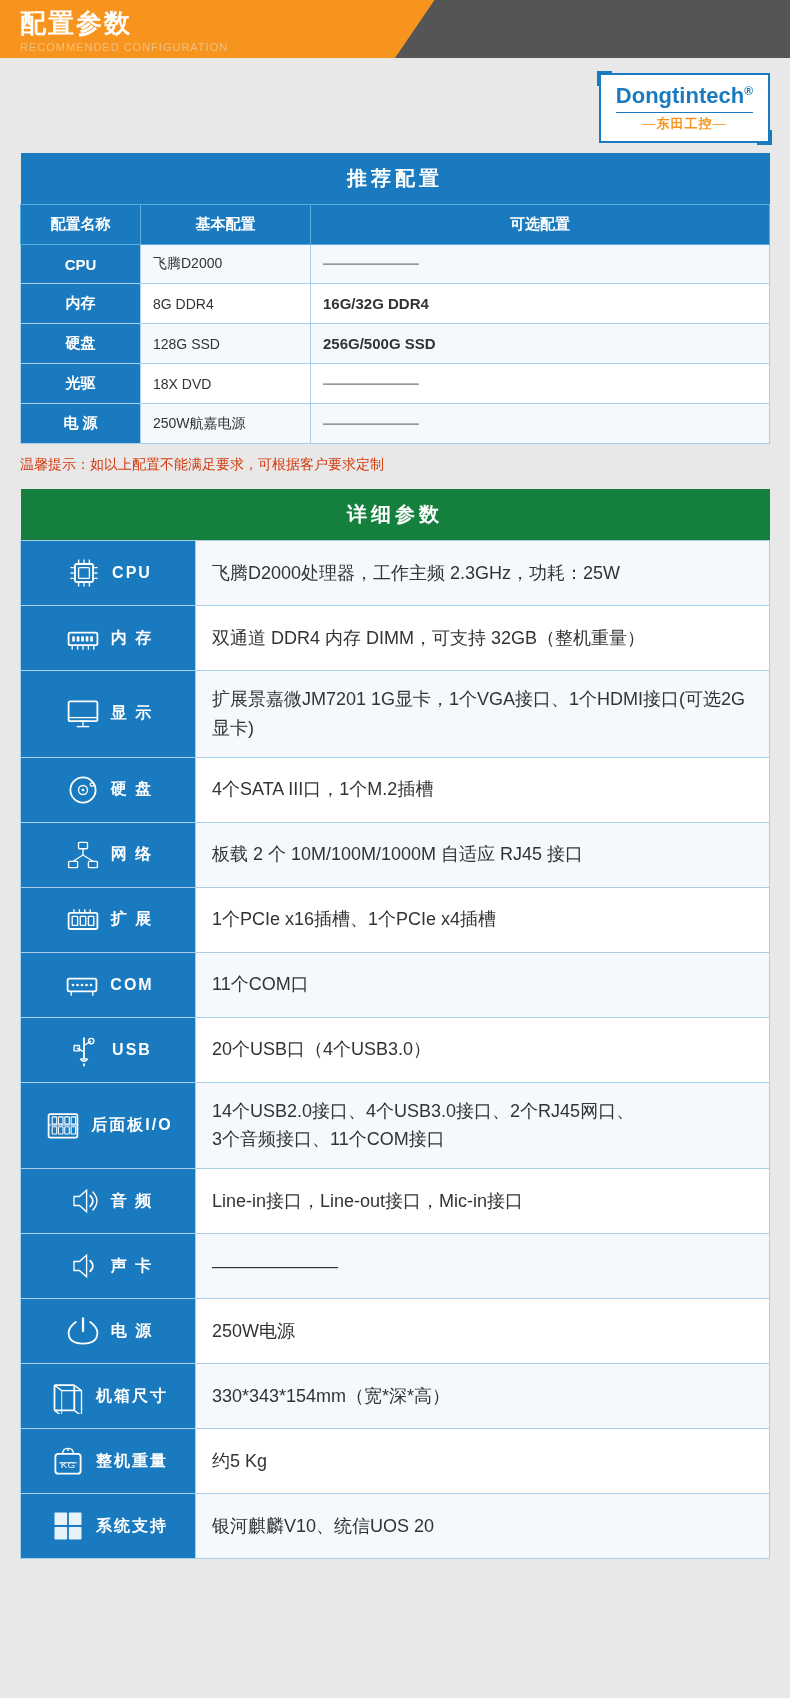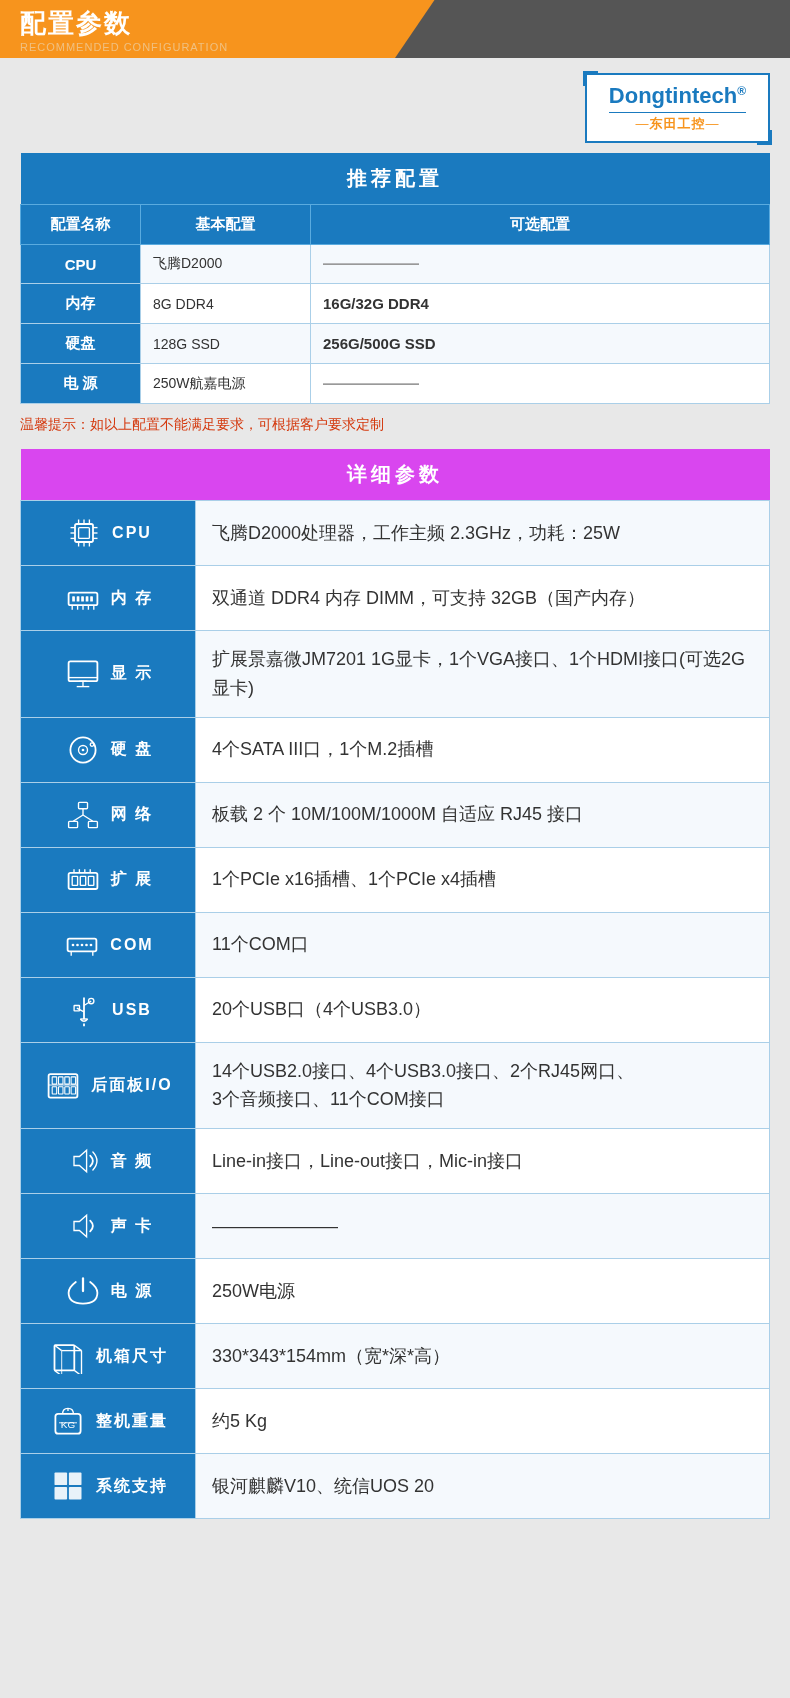--- a/index.html
+++ b/index.html
@@ -54,21 +54,21 @@
 
     
     .logo-area {
       display: flex;
       justify-content: flex-end;
       padding: 15px 20px 10px 0;
       background: #e8e8e8;
     }
     .logo-box {
       border: 2px solid #1a7abf;
-      padding: 8px 22px;
+      padding: 8px 15px;
       background: white;
       position: relative;
     }
     .logo-box::before {
       content: '';
       position: absolute;
       top: -4px; left: -4px;
       width: 12px; height: 12px;
       border-top: 3px solid #1a7abf;
       border-left: 3px solid #1a7abf;
@@ -178,21 +178,21 @@
       text-align: left;
       padding: 10px 0 15px 0;
     }
 
     
     .detail-section {
       width: 100%;
       border-collapse: collapse;
     }
     .detail-header-row {
-      background: #d946ef;
+      background: #15803d;
     }
     .detail-header-cell {
       color: white;
       font-size: 20px;
       font-weight: bold;
       text-align: center;
       padding: 12px;
       letter-spacing: 4px;
     }
     .detail-row td {
@@ -283,20 +283,25 @@
     </tr>
     <tr class="data-row">
       <td class="row-label">内存</td>
       <td class="base-value">8G DDR4</td>
       <td class="optional-value">16G/32G DDR4</td>
     </tr>
     <tr class="data-row">
       <td class="row-label">硬盘</td>
       <td class="base-value">128G SSD</td>
       <td class="optional-value">256G/500G SSD</td>
+    </tr>
+    <tr class="data-row">
+      <td class="row-label">光驱</td>
+      <td class="base-value">18X DVD</td>
+      <td class="optional-value dash-line">——————</td>
     </tr>
     <tr class="data-row">
       <td class="row-label">电 源</td>
       <td class="base-value">250W航嘉电源</td>
       <td class="optional-value dash-line">——————</td>
     </tr>
   </tbody>
     </table>
 
   <div class="warning-text">温馨提示：如以上配置不能满足要求，可根据客户要求定制</div>
@@ -348,21 +353,21 @@
               <line x1="8" y1="28" x2="8" y2="33" stroke="white" stroke-width="1.5"></line>
               <line x1="14" y1="28" x2="14" y2="33" stroke="white" stroke-width="1.5"></line>
               <line x1="20" y1="28" x2="20" y2="33" stroke="white" stroke-width="1.5"></line>
               <line x1="26" y1="28" x2="26" y2="33" stroke="white" stroke-width="1.5"></line>
               <line x1="32" y1="28" x2="32" y2="33" stroke="white" stroke-width="1.5"></line>
             </svg>
           </div>
           <span class="detail-label-text">内 存</span>
         </div>
       </td>
-      <td class="detail-value-cell">双通道 DDR4 内存 DIMM，可支持 32GB（国产内存）</td>
+      <td class="detail-value-cell">双通道 DDR4 内存 DIMM，可支持 32GB（整机重量）</td>
     </tr>
 
     <tr class="detail-row">
       <td class="detail-label-cell">
         <div class="detail-label-inner">
           <div class="detail-icon">
             <svg class="icon-svg" viewBox="0 0 40 40" fill="none">
               <rect x="4" y="6" width="32" height="22" rx="2" stroke="white" stroke-width="2" fill="none"></rect>
               <line x1="4" y1="24" x2="36" y2="24" stroke="white" stroke-width="1.5"></line>
               <line x1="16" y1="28" x2="24" y2="28" stroke="white" stroke-width="1.5"></line>

